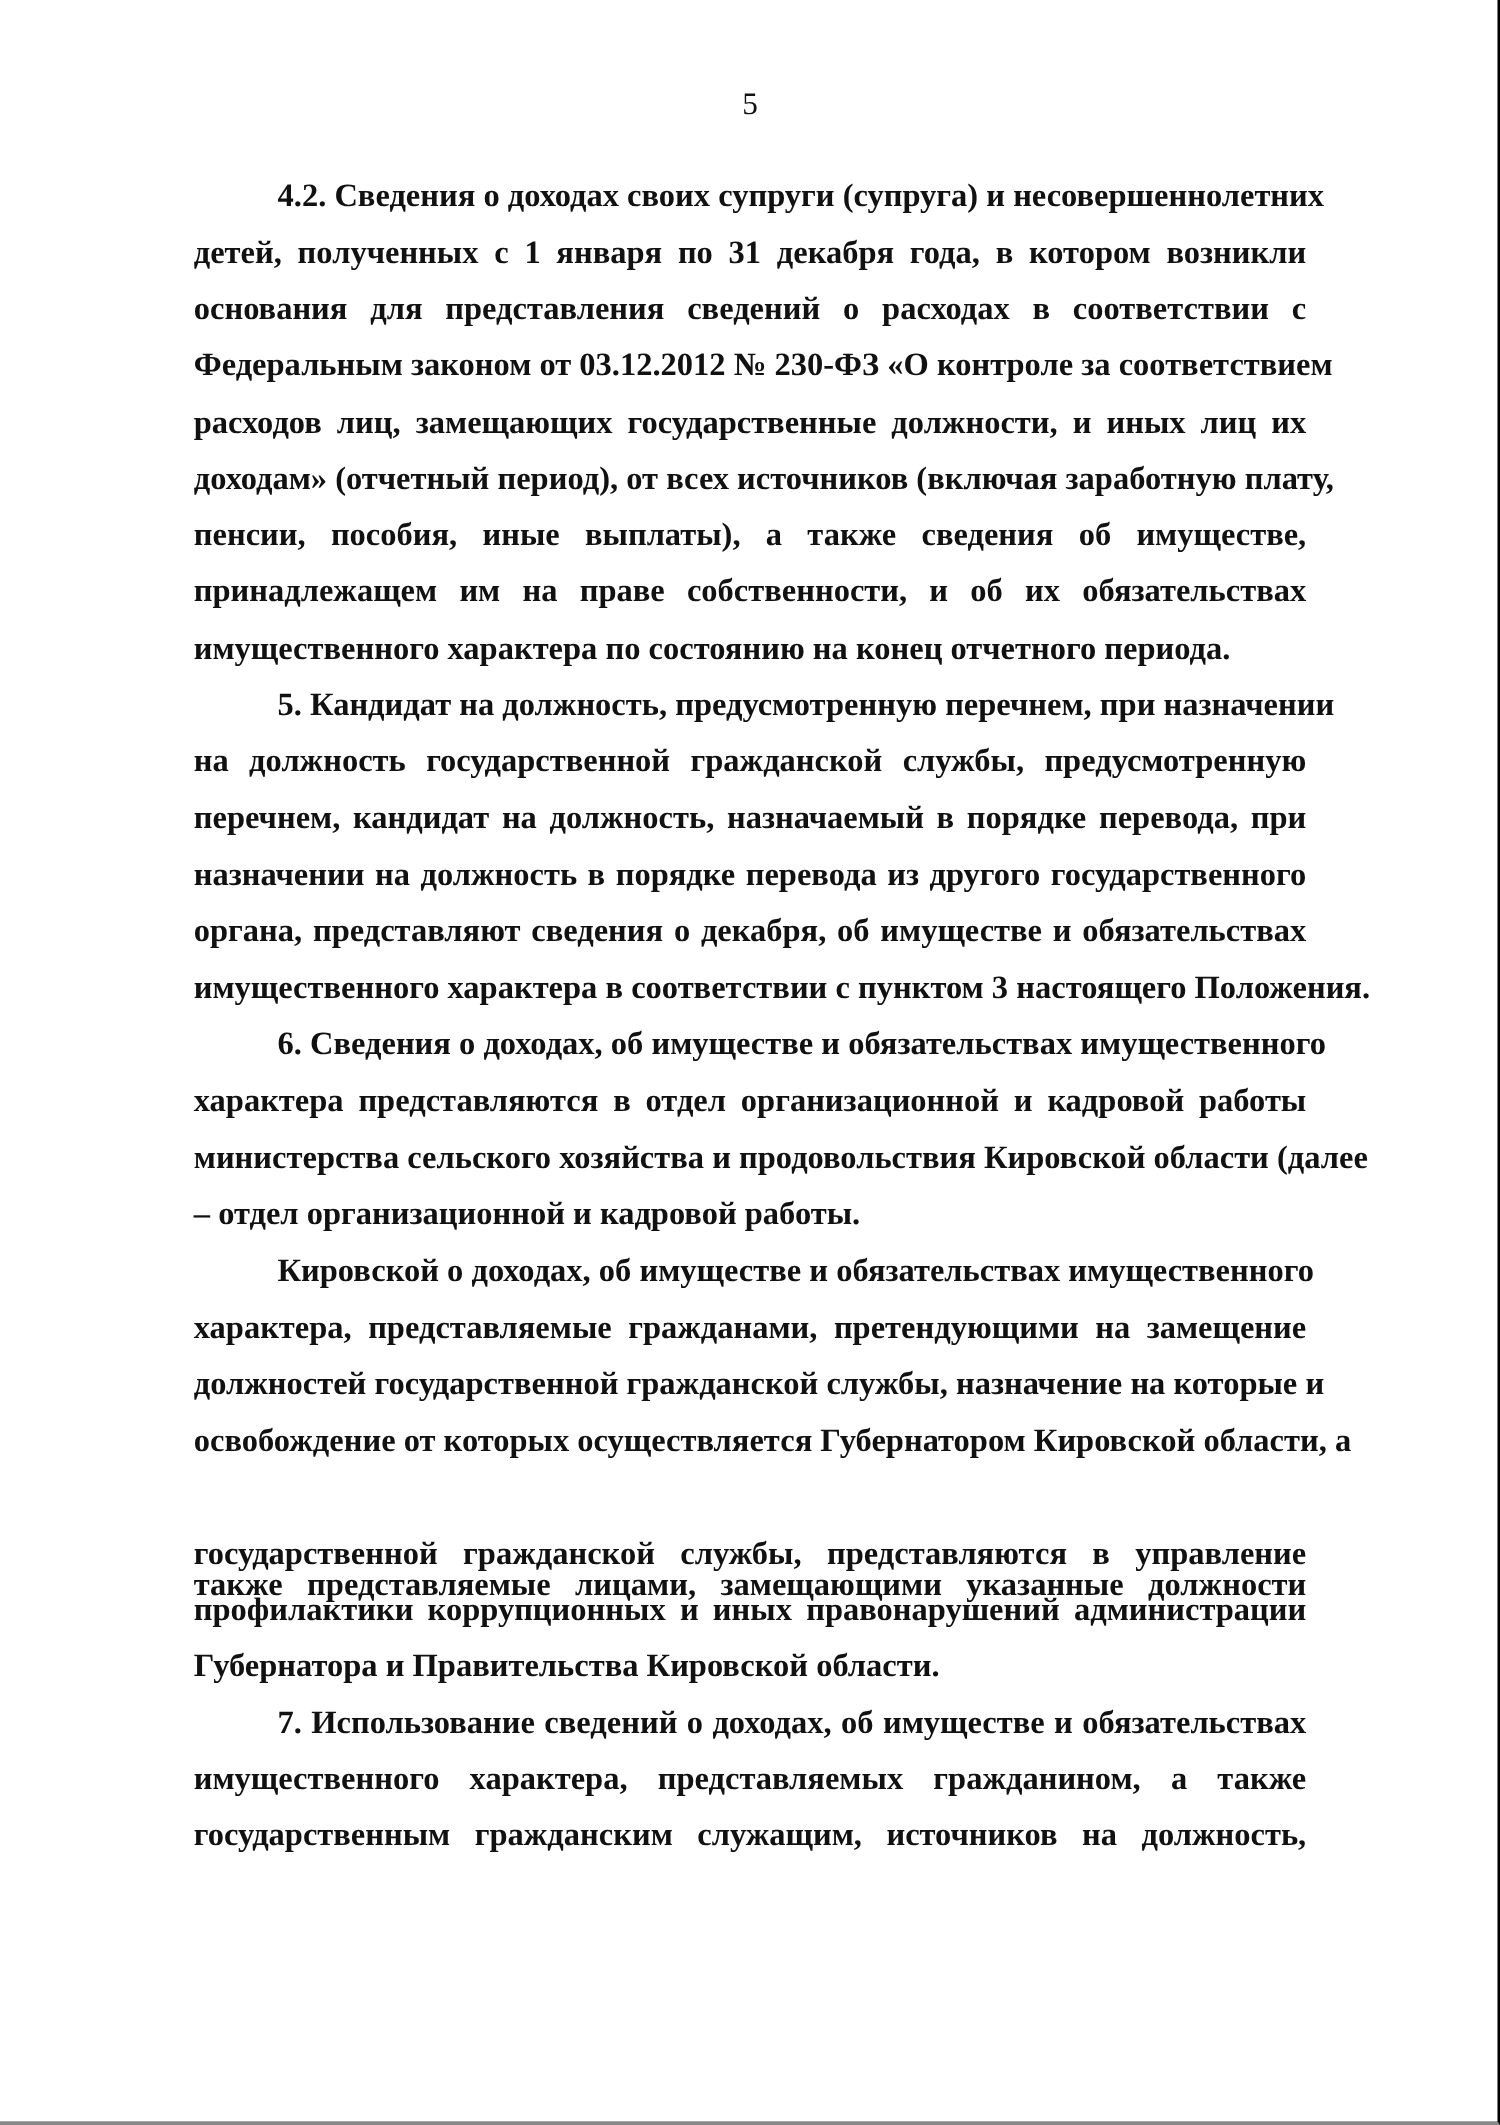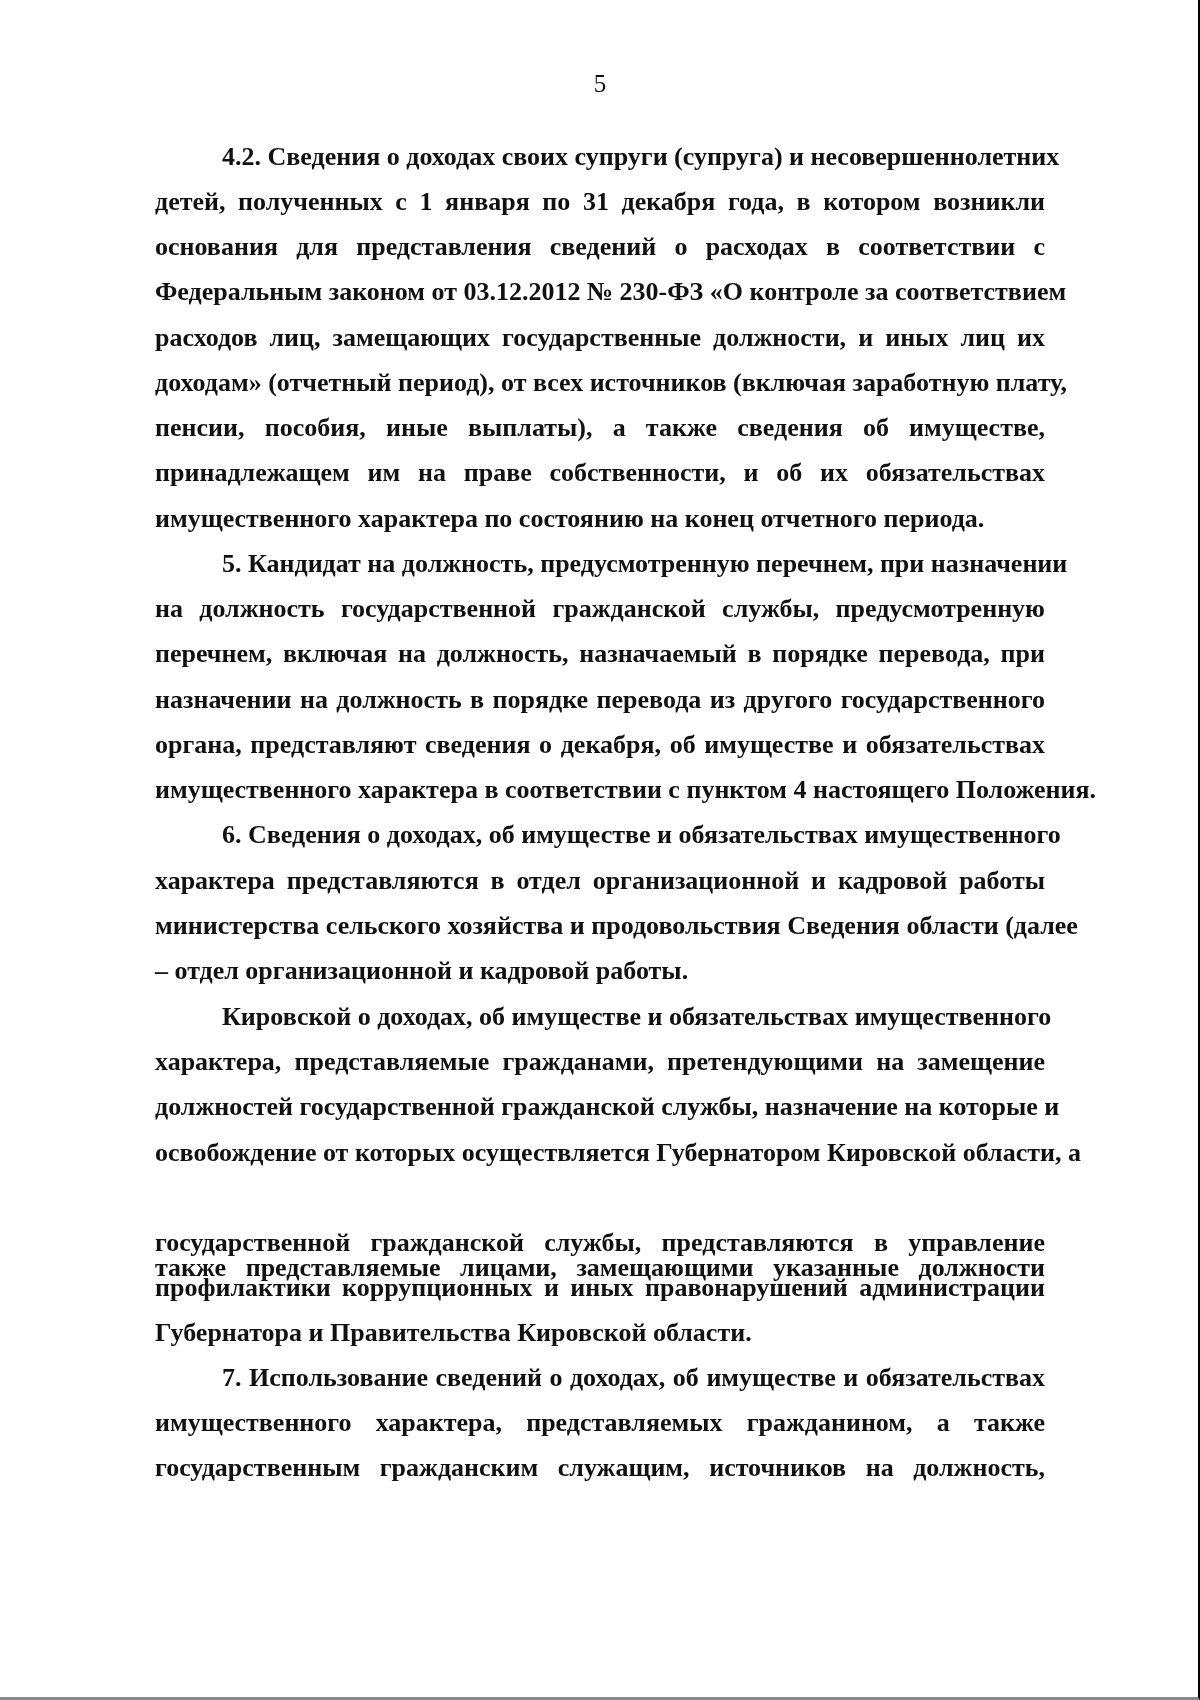--- a/index.html
+++ b/index.html
@@ -29,30 +29,30 @@
     <div class="line" style="top:321px">расходов лиц, замещающих государственные должности, и иных лиц их</div>
     <div class="line" style="top:366px">доходам» (отчетный период), от всех источников (включая заработную плату,</div>
     <div class="line" style="top:411px">пенсии, пособия, иные выплаты), а также сведения об имуществе,</div>
     <div class="line" style="top:456px">принадлежащем им на праве собственности, и об их обязательствах</div>
     <div class="line last" style="top:502px">имущественного характера по состоянию на конец отчетного периода.</div>
   </div>
 
   <div>
     <div class="line first" style="top:547px">5. Кандидат на должность, предусмотренную перечнем, при назначении</div>
     <div class="line" style="top:592px">на должность государственной гражданской службы, предусмотренную</div>
-    <div class="line" style="top:637px">перечнем, включая на должность, назначаемый в порядке перевода, при</div>
+    <div class="line" style="top:637px">перечнем, кандидат на должность, назначаемый в порядке перевода, при</div>
     <div class="line" style="top:683px">назначении на должность в порядке перевода из другого государственного</div>
     <div class="line" style="top:728px">органа, представляют сведения о декабря, об имуществе и обязательствах</div>
-    <div class="line last" style="top:773px">имущественного характера в соответствии с пунктом 4 настоящего Положения.</div>
+    <div class="line last" style="top:773px">имущественного характера в соответствии с пунктом 3 настоящего Положения.</div>
   </div>
 
   <div>
     <div class="line first" style="top:818px">6. Сведения о доходах, об имуществе и обязательствах имущественного</div>
     <div class="line" style="top:864px">характера представляются в отдел организационной и кадровой работы</div>
-    <div class="line" style="top:909px">министерства сельского хозяйства и продовольствия Сведения области (далее</div>
+    <div class="line" style="top:909px">министерства сельского хозяйства и продовольствия Кировской области (далее</div>
     <div class="line last" style="top:954px">– отдел организационной и кадровой работы.</div>
   </div>
 
   <div>
     <div class="line first" style="top:1000px">Кировской о доходах, об имуществе и обязательствах имущественного</div>
     <div class="line" style="top:1045px">характера, представляемые гражданами, претендующими на замещение</div>
     <div class="line" style="top:1090px">должностей государственной гражданской службы, назначение на которые и</div>
     <div class="line" style="top:1136px">освобождение от которых осуществляется Губернатором Кировской области, а</div>
     <div class="line" style="top:1251px">также представляемые лицами, замещающими указанные должности</div>
     <div class="line" style="top:1226px">государственной гражданской службы, представляются в управление</div>

